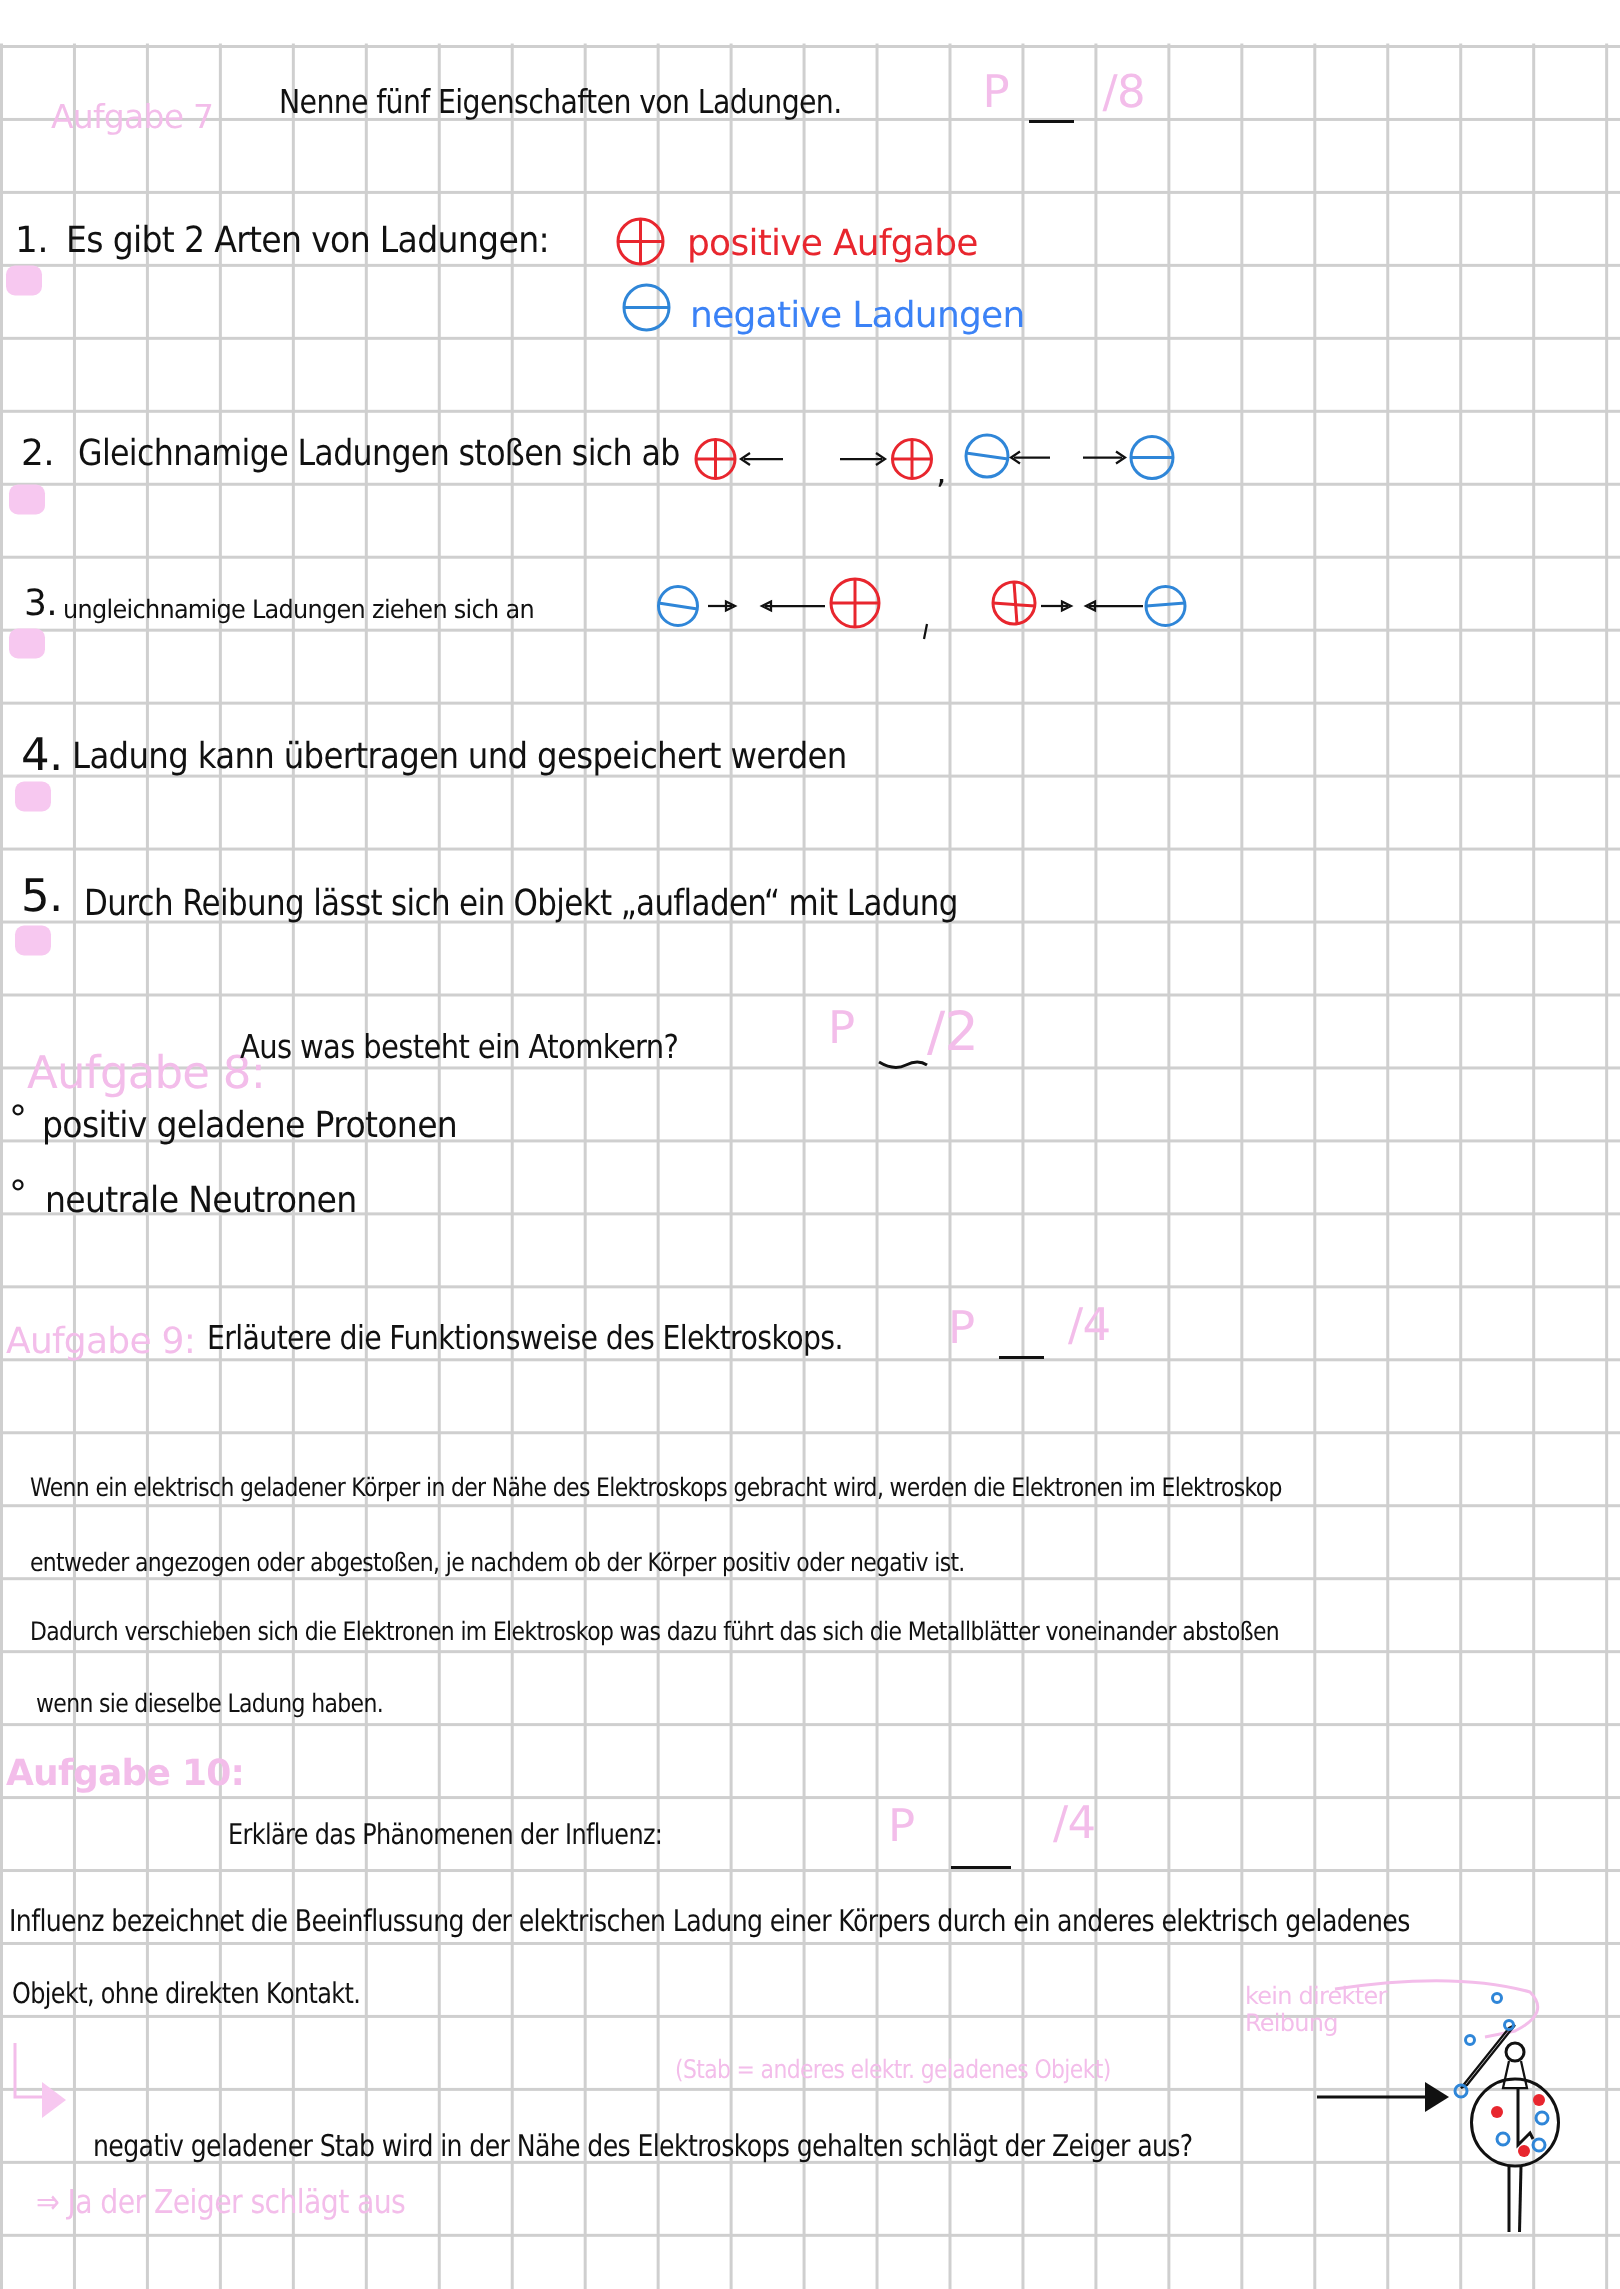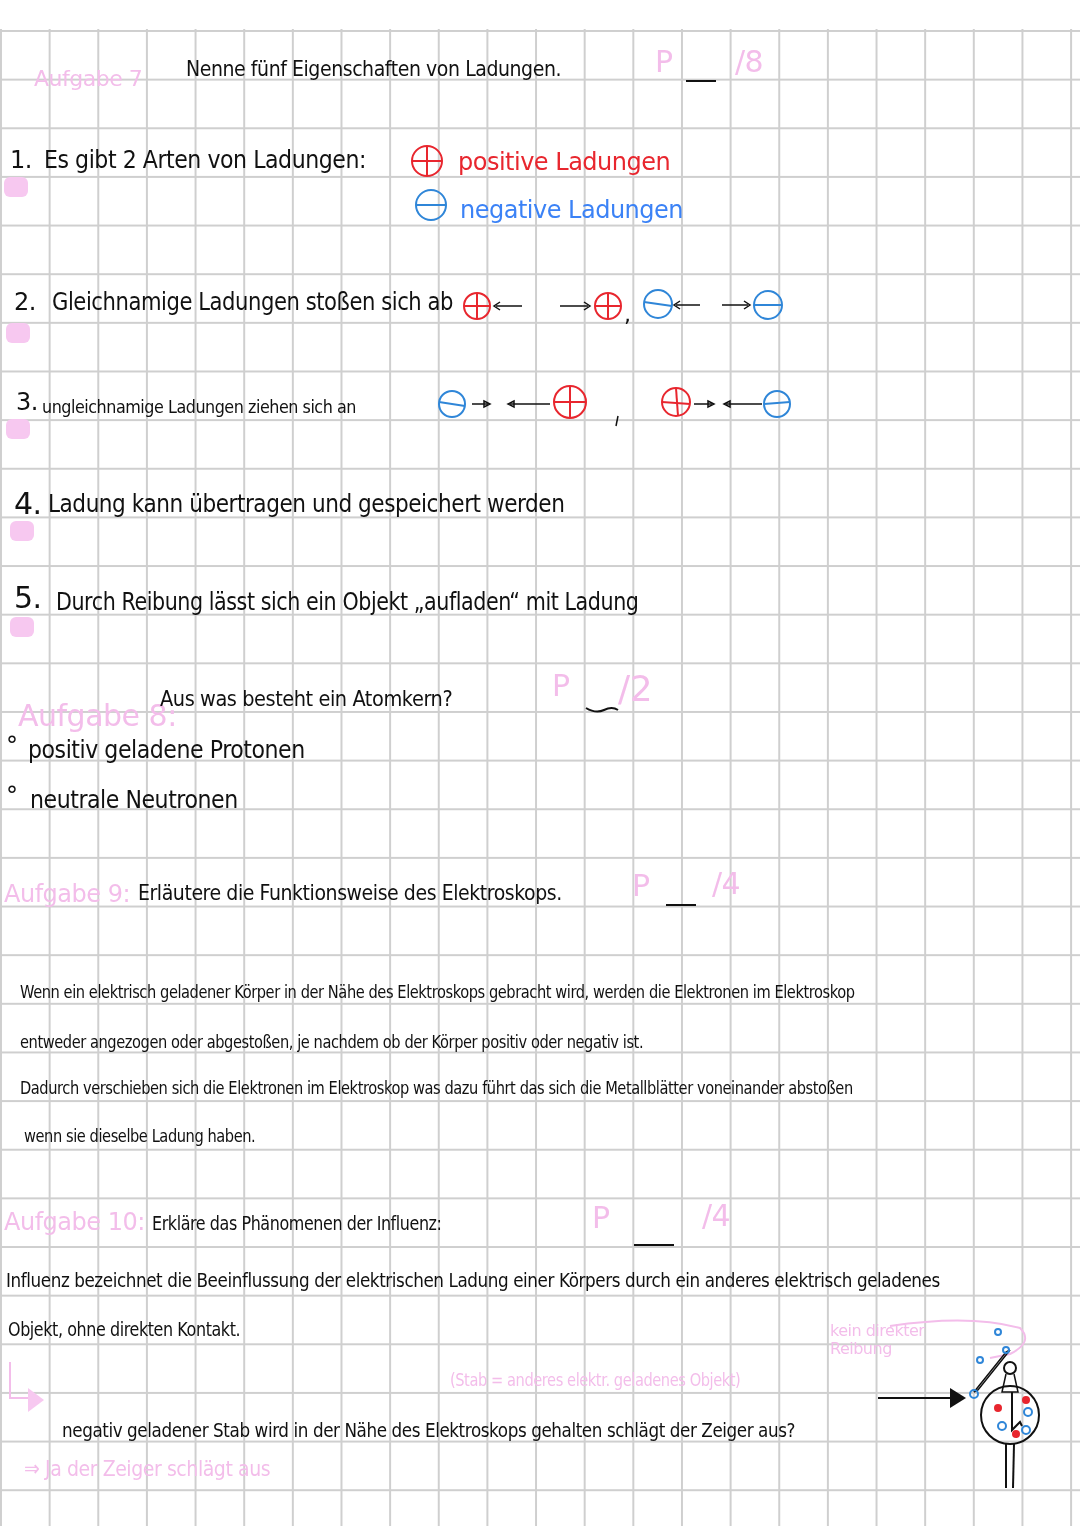--- a/index.html
+++ b/index.html
@@ -40,21 +40,21 @@
   <div class="hw pink score" style="left:735px;top:44px;">/8</div>
 
   <div class="marker" style="left:4px;top:177px;"></div>
   <div class="hw body-l" style="left:10px;top:146px;">1.</div>
   <div class="hw body-l" style="left:44px;top:146px;transform:scaleX(0.92);">Es gibt 2 Arten von Ladungen:</div>
   <svg class="abs" style="left:410px;top:144px;" width="34" height="34">
     <circle cx="17" cy="17" r="15" fill="none" stroke="#e8262e" stroke-width="2"></circle>
     <line x1="2" y1="17" x2="32" y2="17" stroke="#e8262e" stroke-width="2"></line>
     <line x1="17" y1="2" x2="17" y2="32" stroke="#e8262e" stroke-width="2"></line>
   </svg>
-  <div class="hw red body-l" style="left:458px;top:148px;">positive Ladungen</div>
+  <div class="hw red body-l" style="left:458px;top:148px;">positive Aufgabe</div>
   <svg class="abs" style="left:414px;top:188px;" width="34" height="34">
     <circle cx="17" cy="17" r="15" fill="none" stroke="#2f86d8" stroke-width="2"></circle>
     <line x1="2" y1="17" x2="32" y2="17" stroke="#2f86d8" stroke-width="2"></line>
   </svg>
   <div class="hw blue body-l" style="left:460px;top:196px;">negative Ladungen</div>
 
   <div class="marker" style="left:6px;top:323px;"></div>
   <div class="hw body-l" style="left:14px;top:288px;">2.</div>
   <div class="hw body-l" style="left:52px;top:288px;transform:scaleX(0.88);">Gleichnamige Ladungen stoßen sich ab</div>
   <svg class="abs" style="left:460px;top:288px;" width="330" height="36">
@@ -149,21 +149,21 @@
   <div class="blank-line" style="left:666px;top:904px;width:30px;"></div>
   <div class="hw pink score" style="left:712px;top:866px;">/4</div>
 
   <div class="hw" style="left:20px;top:982px;font-size:17px;transform:scaleX(0.86);">Wenn ein elektrisch geladener Körper in der Nähe des Elektroskops gebracht wird, werden die Elektronen im Elektroskop</div>
   <div class="hw" style="left:20px;top:1032px;font-size:17px;transform:scaleX(0.86);">entweder angezogen oder abgestoßen, je nachdem ob der Körper positiv oder negativ ist.</div>
   <div class="hw" style="left:20px;top:1078px;font-size:17px;transform:scaleX(0.86);">Dadurch verschieben sich die Elektronen im Elektroskop was dazu führt das sich die Metallblätter voneinander abstoßen</div>
   <div class="hw" style="left:24px;top:1126px;font-size:17px;transform:scaleX(0.86);">wenn sie dieselbe Ladung haben.</div>
 </div>
 
 <div>
-  <div class="hw pink label" style="left:4px;top:1208px;font-size:24px;">Aufgabe 10:</div>
+  <div class="hw pink label" style="left:4px;top:1168px;font-size:24px;font-weight:bold;">Aufgabe 10:</div>
   <div class="hw q" style="left:152px;top:1212px;font-size:19px;transform:scaleX(0.84);">Erkläre das Phänomenen der Influenz:</div>
   <div class="hw pink score" style="left:592px;top:1200px;">P</div>
   <div class="blank-line" style="left:634px;top:1244px;width:40px;"></div>
   <div class="hw pink score" style="left:702px;top:1198px;">/4</div>
 
   <div class="hw" style="left:6px;top:1268px;font-size:20px;transform:scaleX(0.84);">Influenz bezeichnet die Beeinflussung der elektrischen Ladung einer Körpers durch ein anderes elektrisch geladenes</div>
   <div class="hw" style="left:8px;top:1318px;font-size:19px;transform:scaleX(0.84);">Objekt, ohne direkten Kontakt.</div>
 
   <div class="hw pink" style="left:830px;top:1322px;font-size:16px;width:120px;white-space:normal;line-height:18px;">kein direkter Reibung</div>
   <svg class="abs" style="left:830px;top:1318px;" width="210" height="60">

